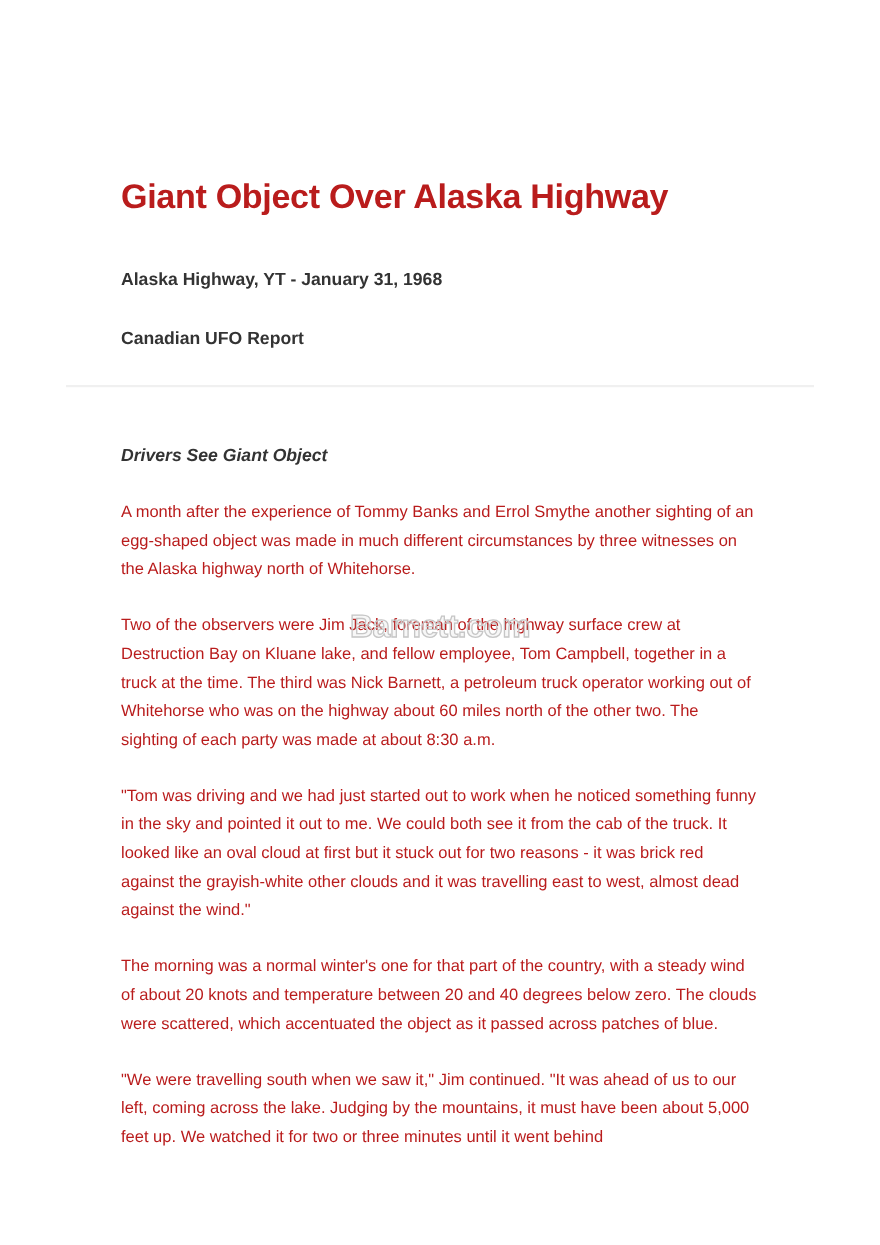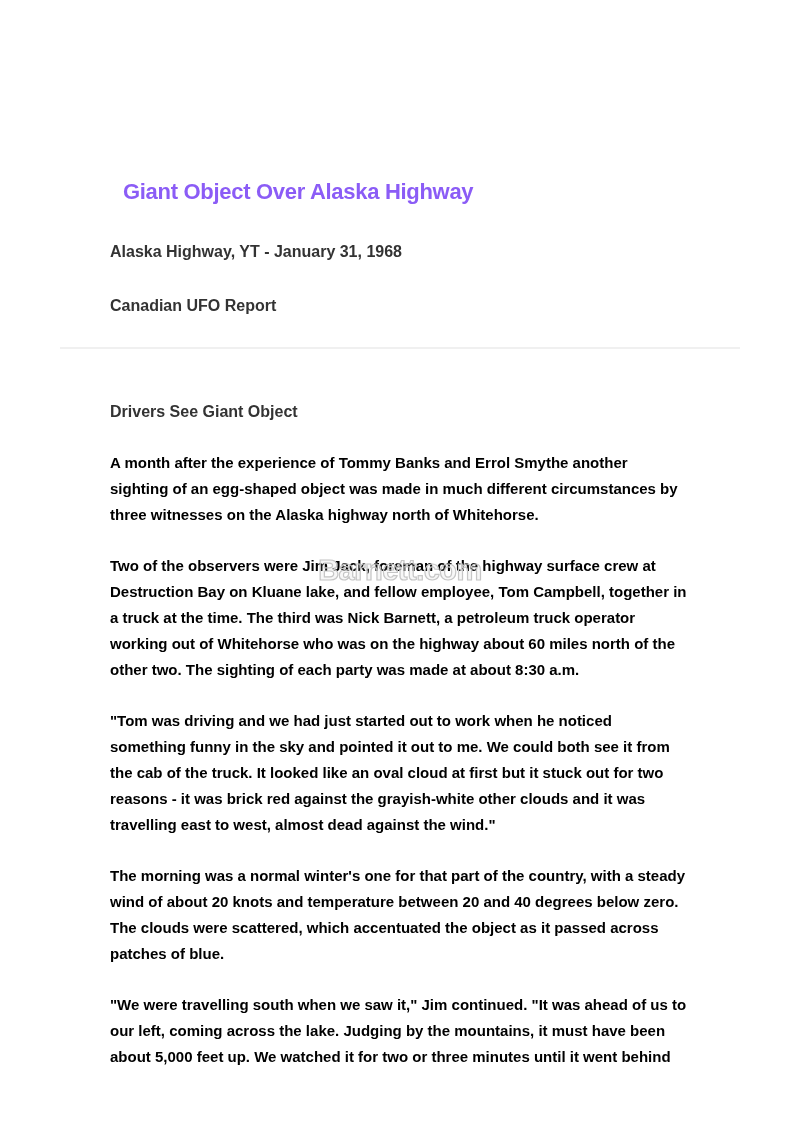--- a/index.html
+++ b/index.html
@@ -16,58 +16,59 @@
   }
   .page {
     position: relative;
     width: 680px;
     margin: 0 auto;
   }
   .article-header {
     padding: 160px 50px 0;
   }
   h1.title {
-    margin: 13px;
-    font-size: 22px;
+    margin: 0;
+    font-size: 31px;
     line-height: 38px;
     font-weight: 700;
     letter-spacing: -0.3px;
-    color: #8b5cf6;
+    color: #b91c1c;
   }
   p.byline {
     margin: 0;
     font-size: 16px;
     line-height: 22px;
     font-weight: 700;
     color: #333333;
   }
-  p.byline-location { margin-top: 30px; }
+  p.byline-location { margin-top: 46px; }
   p.byline-source   { margin-top: 32px; }
   hr.divider {
     margin: 30px 0 0;
     border: none;
     border-top: 2px solid #f0f0f0;
     width: 100%;
   }
   .article-body {
     padding: 0 50px;
   }
   h2.section-heading {
     margin: 52px 0 0;
     font-size: 16px;
     line-height: 22px;
     font-weight: 700;
     color: #333333;
+    font-style: italic;
   }
   .article-body p.para {
     margin: 25px 0 0;
     font-size: 15px;
     line-height: 26px;
-    font-weight: 700;
-    color: #000000;
+    font-weight: 400;
+    color: #b91c1c;
     max-width: 582px;
   }
   h2.section-heading + p.para { margin-top: 27px; }
   .watermark {
     position: absolute;
     top: 553px;
     left: 0;
     width: 100%;
     text-align: center;
     font-size: 29px;

